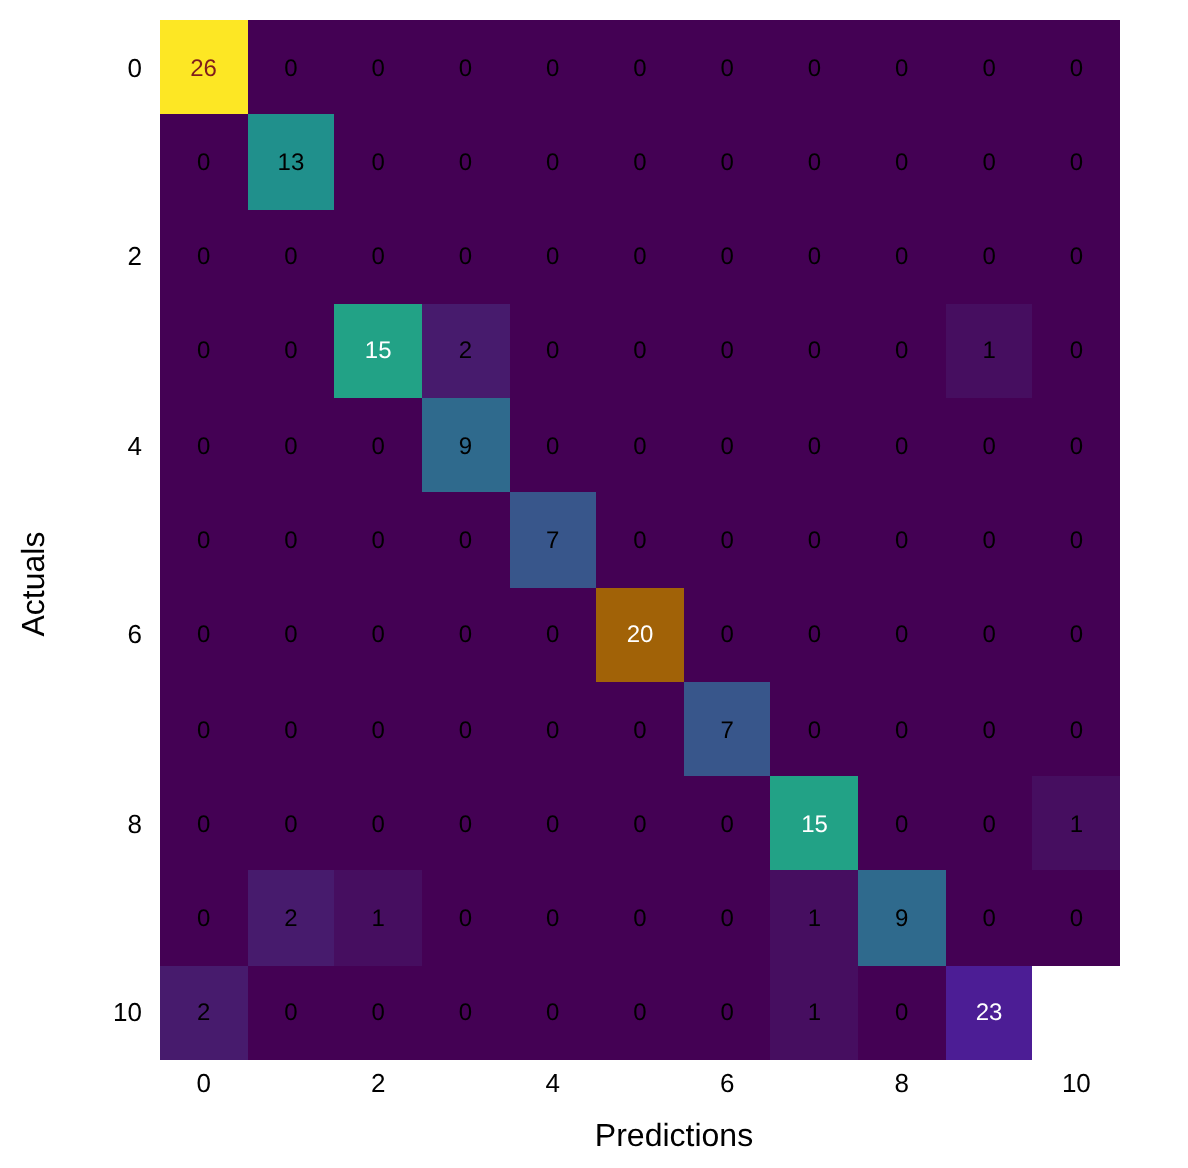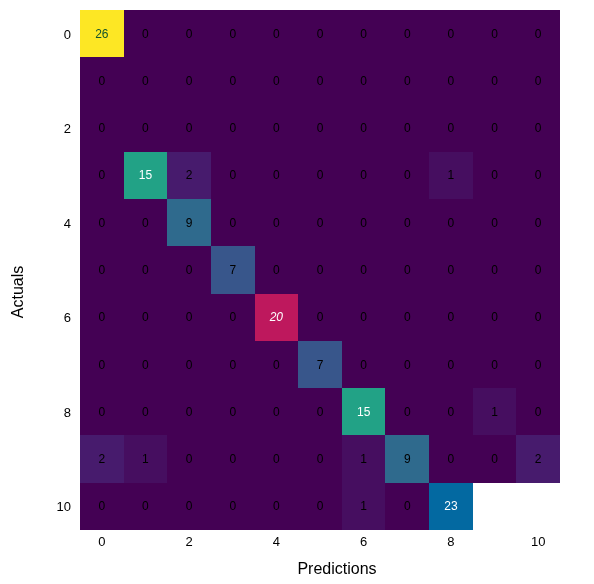--- a/index.html
+++ b/index.html
@@ -87,32 +87,33 @@
     <div class="ytick" style="top: 23.6364px;">0</div>
     <div class="ytick" style="top: 118.182px;">2</div>
     <div class="ytick" style="top: 212.727px;">4</div>
     <div class="ytick" style="top: 307.273px;">6</div>
     <div class="ytick" style="top: 401.818px;">8</div>
     <div class="ytick" style="top: 496.364px;">10</div>
   </div>
 
 <div class="chart-container">
   <div class="heatmap-grid">
-      <div class="cell" style="background: rgb(253, 231, 36); color: #14532d;">26</div>
-      <div class="cell" style="background: rgb(68, 1, 84); color: black;">0</div>
-      <div class="cell" style="background: rgb(68, 1, 84); color: black;">0</div>
-      <div class="cell" style="background: rgb(68, 1, 84); color: black;">0</div>
-      <div class="cell" style="background: rgb(68, 1, 84); color: black;">0</div>
-      <div class="cell" style="background: rgb(68, 1, 84); color: black;">0</div>
-      <div class="cell" style="background: rgb(68, 1, 84); color: black;">0</div>
-      <div class="cell" style="background: rgb(68, 1, 84); color: black;">0</div>
-      <div class="cell" style="background: rgb(68, 1, 84); color: black;">0</div>
-      <div class="cell" style="background: rgb(68, 1, 84); color: black;">0</div>
-      <div class="cell" style="background: rgb(68, 1, 84); color: black;">0</div>
-      <div class="cell" style="background: rgb(68, 1, 84); color: black;">0</div>
+      <div class="cell" style="background: rgb(253, 231, 36); color: #7f1d1d;">26</div>
+      <div class="cell" style="background: rgb(68, 1, 84); color: black;">0</div>
+      <div class="cell" style="background: rgb(68, 1, 84); color: black;">0</div>
+      <div class="cell" style="background: rgb(68, 1, 84); color: black;">0</div>
+      <div class="cell" style="background: rgb(68, 1, 84); color: black;">0</div>
+      <div class="cell" style="background: rgb(68, 1, 84); color: black;">0</div>
+      <div class="cell" style="background: rgb(68, 1, 84); color: black;">0</div>
+      <div class="cell" style="background: rgb(68, 1, 84); color: black;">0</div>
+      <div class="cell" style="background: rgb(68, 1, 84); color: black;">0</div>
+      <div class="cell" style="background: rgb(68, 1, 84); color: black;">0</div>
+      <div class="cell" style="background: rgb(68, 1, 84); color: black;">0</div>
+      <div class="cell" style="background: rgb(68, 1, 84); color: black;">0</div>
+      <div class="cell" style="background: rgb(32, 144, 140); color: black;">13</div>
       <div class="cell" style="background: rgb(68, 1, 84); color: black;">0</div>
       <div class="cell" style="background: rgb(68, 1, 84); color: black;">0</div>
       <div class="cell" style="background: rgb(68, 1, 84); color: black;">0</div>
       <div class="cell" style="background: rgb(68, 1, 84); color: black;">0</div>
       <div class="cell" style="background: rgb(68, 1, 84); color: black;">0</div>
       <div class="cell" style="background: rgb(68, 1, 84); color: black;">0</div>
       <div class="cell" style="background: rgb(68, 1, 84); color: black;">0</div>
       <div class="cell" style="background: rgb(68, 1, 84); color: black;">0</div>
       <div class="cell" style="background: rgb(68, 1, 84); color: black;">0</div>
       <div class="cell" style="background: rgb(68, 1, 84); color: black;">0</div>
@@ -157,21 +158,21 @@
       <div class="cell" style="background: rgb(68, 1, 84); color: black;">0</div>
       <div class="cell" style="background: rgb(68, 1, 84); color: black;">0</div>
       <div class="cell" style="background: rgb(68, 1, 84); color: black;">0</div>
       <div class="cell" style="background: rgb(68, 1, 84); color: black;">0</div>
       <div class="cell" style="background: rgb(68, 1, 84); color: black;">0</div>
       <div class="cell" style="background: rgb(68, 1, 84); color: black;">0</div>
       <div class="cell" style="background: rgb(68, 1, 84); color: black;">0</div>
       <div class="cell" style="background: rgb(68, 1, 84); color: black;">0</div>
       <div class="cell" style="background: rgb(68, 1, 84); color: black;">0</div>
       <div class="cell" style="background: rgb(68, 1, 84); color: black;">0</div>
-      <div class="cell" style="background: #be185d; color: white; font-style: italic;">20</div>
+      <div class="cell" style="background: #a16207; color: white;">20</div>
       <div class="cell" style="background: rgb(68, 1, 84); color: black;">0</div>
       <div class="cell" style="background: rgb(68, 1, 84); color: black;">0</div>
       <div class="cell" style="background: rgb(68, 1, 84); color: black;">0</div>
       <div class="cell" style="background: rgb(68, 1, 84); color: black;">0</div>
       <div class="cell" style="background: rgb(68, 1, 84); color: black;">0</div>
       <div class="cell" style="background: rgb(68, 1, 84); color: black;">0</div>
       <div class="cell" style="background: rgb(68, 1, 84); color: black;">0</div>
       <div class="cell" style="background: rgb(68, 1, 84); color: black;">0</div>
       <div class="cell" style="background: rgb(68, 1, 84); color: black;">0</div>
       <div class="cell" style="background: rgb(68, 1, 84); color: black;">0</div>
@@ -205,21 +206,21 @@
       <div class="cell" style="background: rgb(68, 1, 84); color: black;">0</div>
       <div class="cell" style="background: rgb(71, 27, 109); color: black;">2</div>
       <div class="cell" style="background: rgb(68, 1, 84); color: black;">0</div>
       <div class="cell" style="background: rgb(68, 1, 84); color: black;">0</div>
       <div class="cell" style="background: rgb(68, 1, 84); color: black;">0</div>
       <div class="cell" style="background: rgb(68, 1, 84); color: black;">0</div>
       <div class="cell" style="background: rgb(68, 1, 84); color: black;">0</div>
       <div class="cell" style="background: rgb(68, 1, 84); color: black;">0</div>
       <div class="cell" style="background: rgb(70, 14, 96); color: black;">1</div>
       <div class="cell" style="background: rgb(68, 1, 84); color: black;">0</div>
-      <div class="cell" style="background: #0369a1; color: white;">23</div>
+      <div class="cell" style="background: #4c1d95; color: white;">23</div>
     </div>
 </div>
 
 <div class="xtick-container">
     <div class="xtick" style="left: 21.8182px;">0</div>
     <div class="xtick" style="left: 109.091px;">2</div>
     <div class="xtick" style="left: 196.364px;">4</div>
     <div class="xtick" style="left: 283.636px;">6</div>
     <div class="xtick" style="left: 370.909px;">8</div>
     <div class="xtick" style="left: 458.182px;">10</div>

